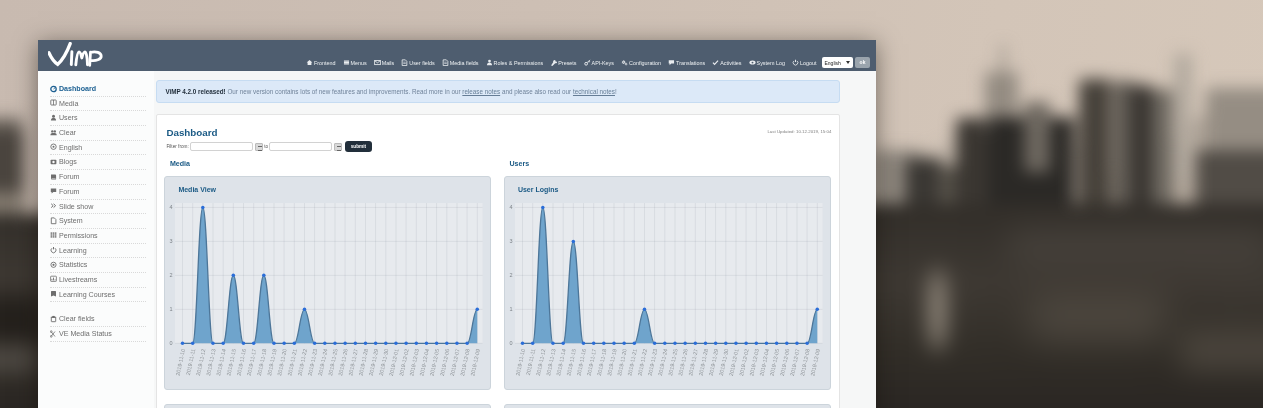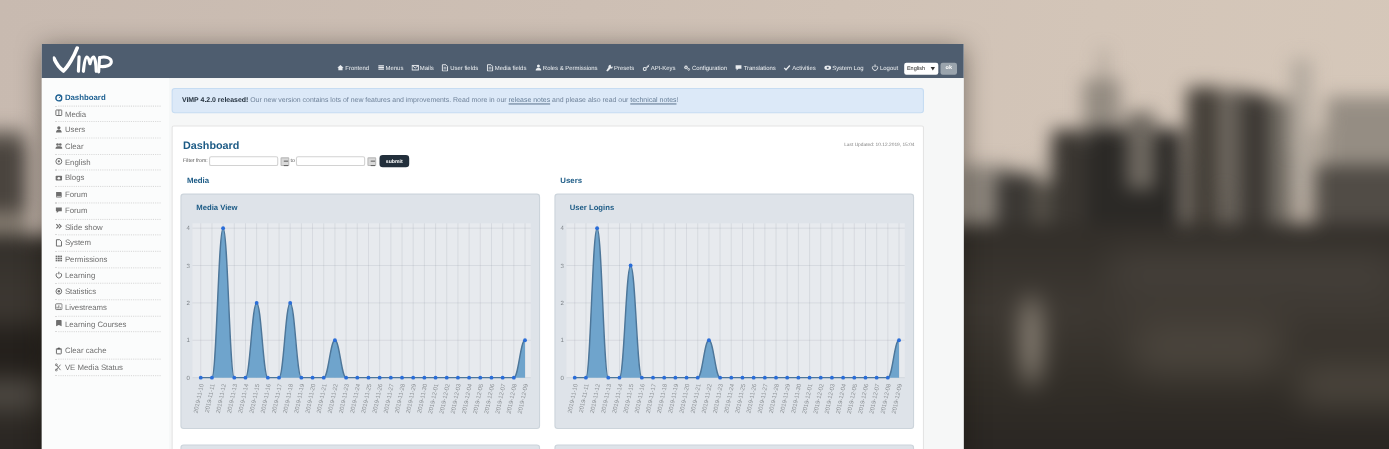--- a/index.html
+++ b/index.html
@@ -210,21 +210,21 @@
           <rect x="0.6" y="1.2" width="5.8" height="5.2" rx="0.6" fill="none" stroke="#6e6e6e" stroke-width="0.8"></rect>
           <path d="M1.9 5.4V3.9M3.5 5.4V2.6M5.1 5.4V4.4" stroke="#6e6e6e" stroke-width="0.9"></path>
         </svg><span>Livestreams</span></div>
       <div class="sitem"><svg class="si" width="7" height="8" viewBox="0 0 7 8">
           <path d="M1.6 1h3.8a0.6.6 0 0 1 .6.6v5l-2.5-1.2L1 6.6v-5A0.6.6 0 0 1 1.6 1z" fill="#6e6e6e"></path>
         </svg><span>Learning Courses</span></div>
       <div style="height:10px"></div>
       <div class="sitem"><svg class="si" width="7" height="8" viewBox="0 0 7 8">
           <rect x="1.3" y="2.3" width="4.4" height="4.4" rx="0.4" fill="none" stroke="#6e6e6e" stroke-width="0.9"></rect>
           <path d="M0.8 2.3h5.4M2.6 2.2V1.4h1.8v0.8" stroke="#6e6e6e" stroke-width="0.8"></path>
-        </svg><span>Clear cache</span></div>
+        </svg><span>Clear fields</span></div>
       <div class="sitem"><svg class="si" width="7" height="8" viewBox="0 0 7 8">
           <path d="M1 1.5l4 5M1 6.5l4-5" stroke="#6e6e6e" stroke-width="0.8" fill="none"></path>
           <circle cx="1.2" cy="1.6" r="0.9" fill="none" stroke="#6e6e6e" stroke-width="0.7"></circle>
           <circle cx="1.2" cy="6.4" r="0.9" fill="none" stroke="#6e6e6e" stroke-width="0.7"></circle>
         </svg><span>VE Media Status</span></div>
     </div>
   <div class="content">
     <div class="notif"><b>ViMP 4.2.0 released!</b> Our new version contains lots of new features and improvements. Read more in our <u>release notes</u> and please also read our <u>technical notes</u>!</div>
     <div class="box">
       <h1>Dashboard</h1>

